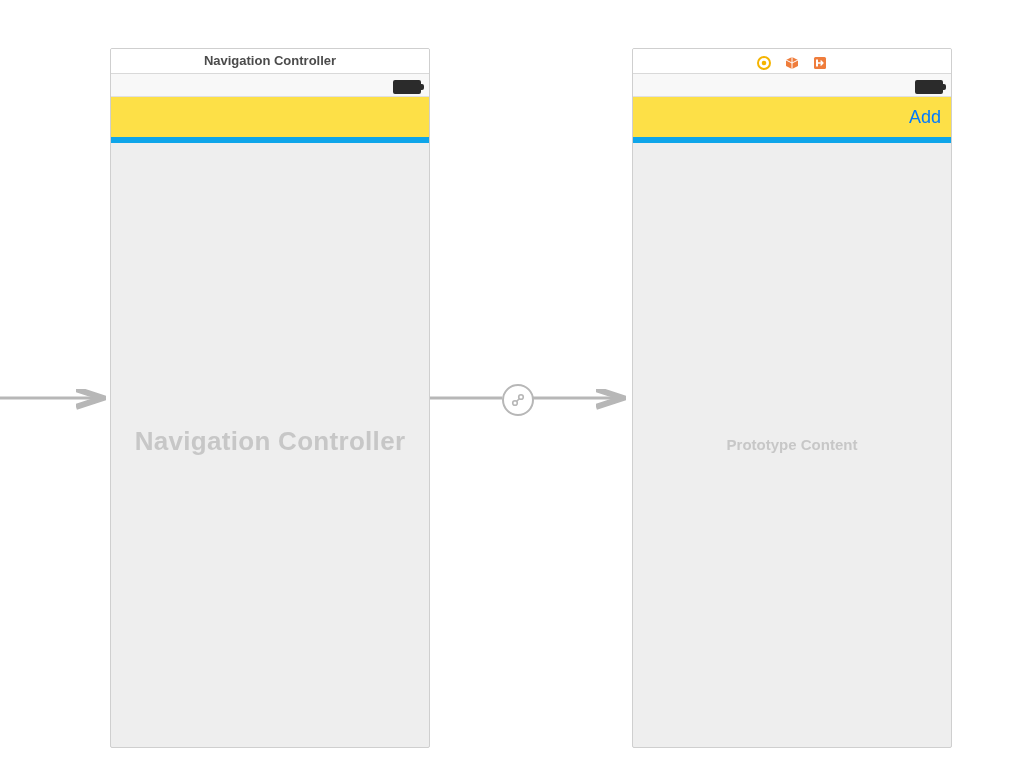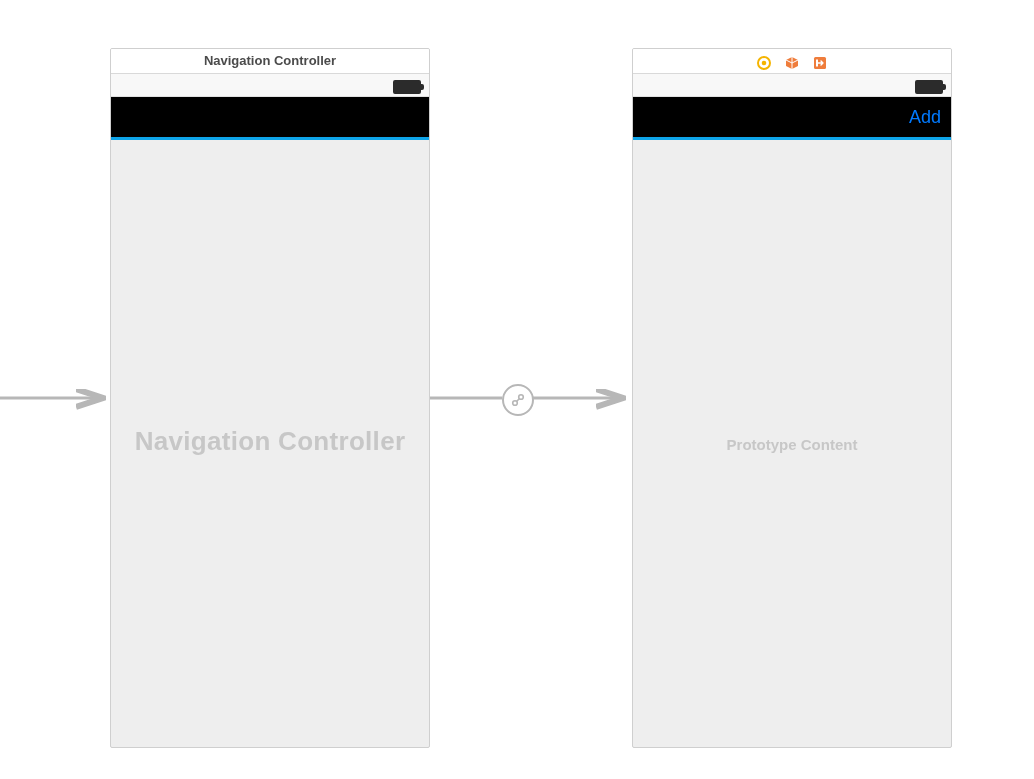--- a/index.html
+++ b/index.html
@@ -39,22 +39,22 @@
 
   .scene .status-bar {
     height: 22px;
     background: #f8f8f8;
     border-bottom: 1px solid #e0e0e0;
     position: relative;
   }
 
   .scene .nav-bar {
     height: 40px;
-    background: #000000;
-    border-bottom: 3px solid #0ea5e9;
+    background: #fde047;
+    border-bottom: 6px solid #0ea5e9;
     position: relative;
   }
 
   .scene .body {
     position: absolute;
     top: 87px;
     bottom: 0;
     left: 0;
     right: 0;
     display: flex;

